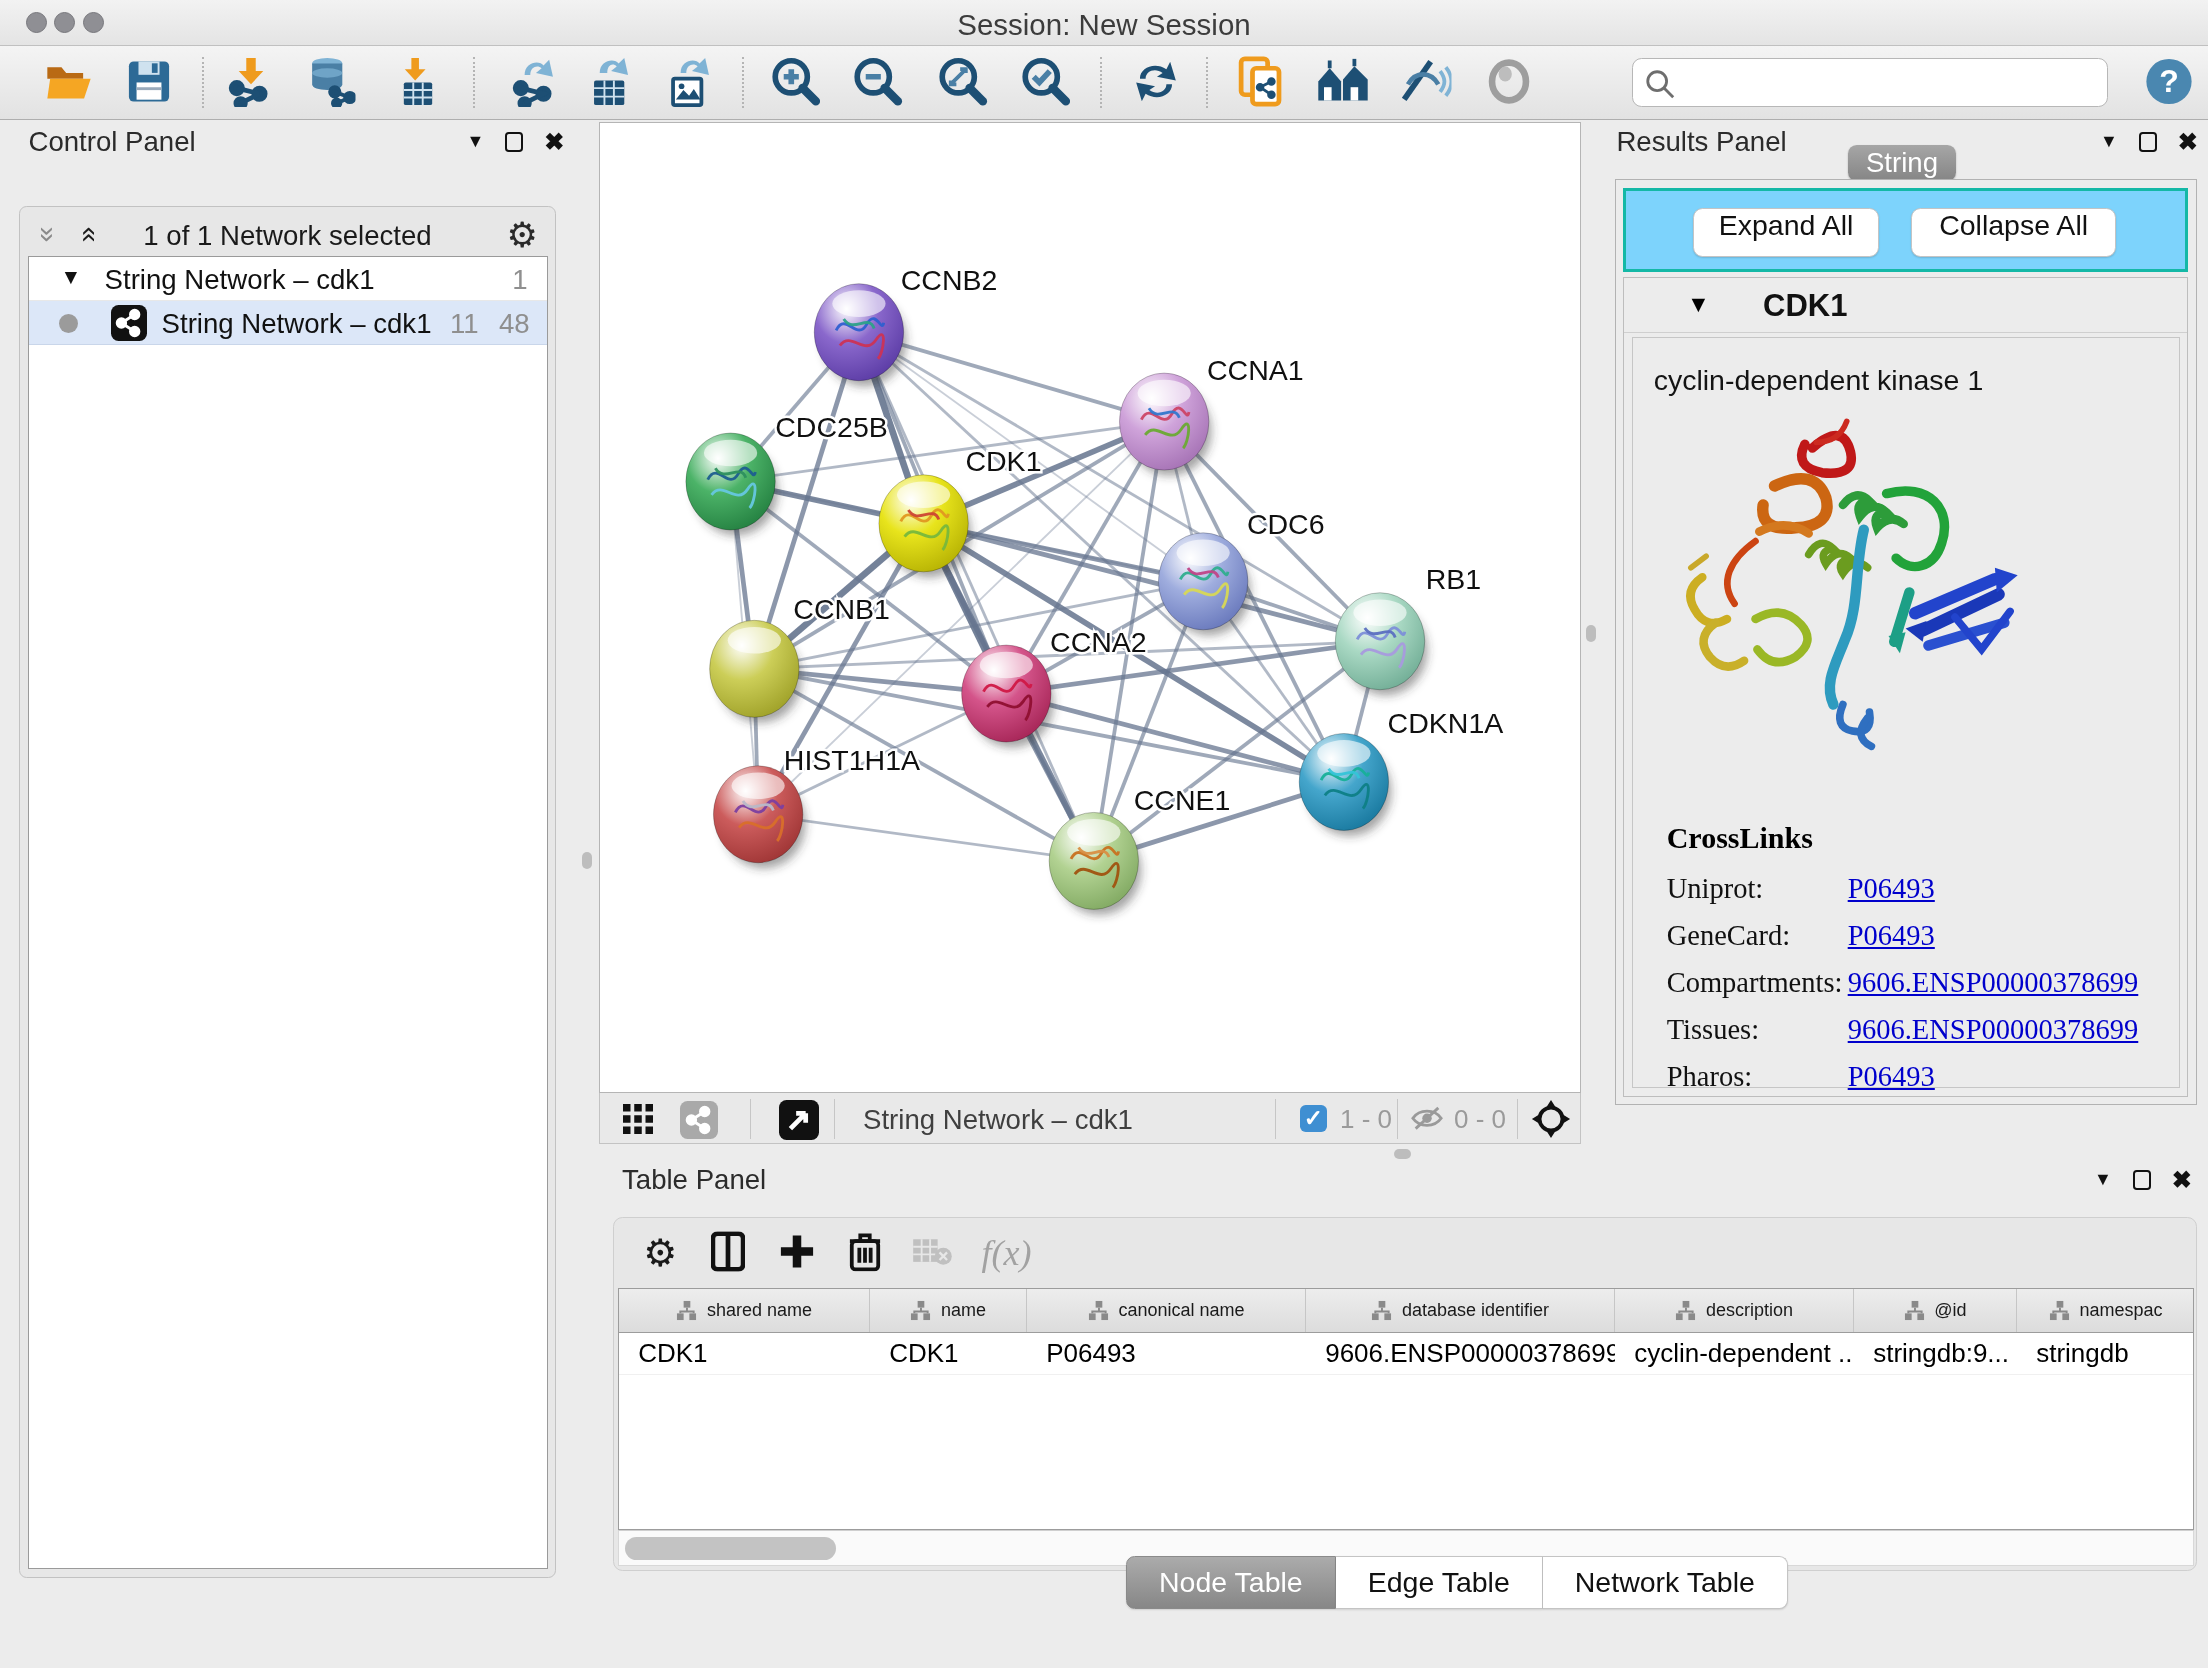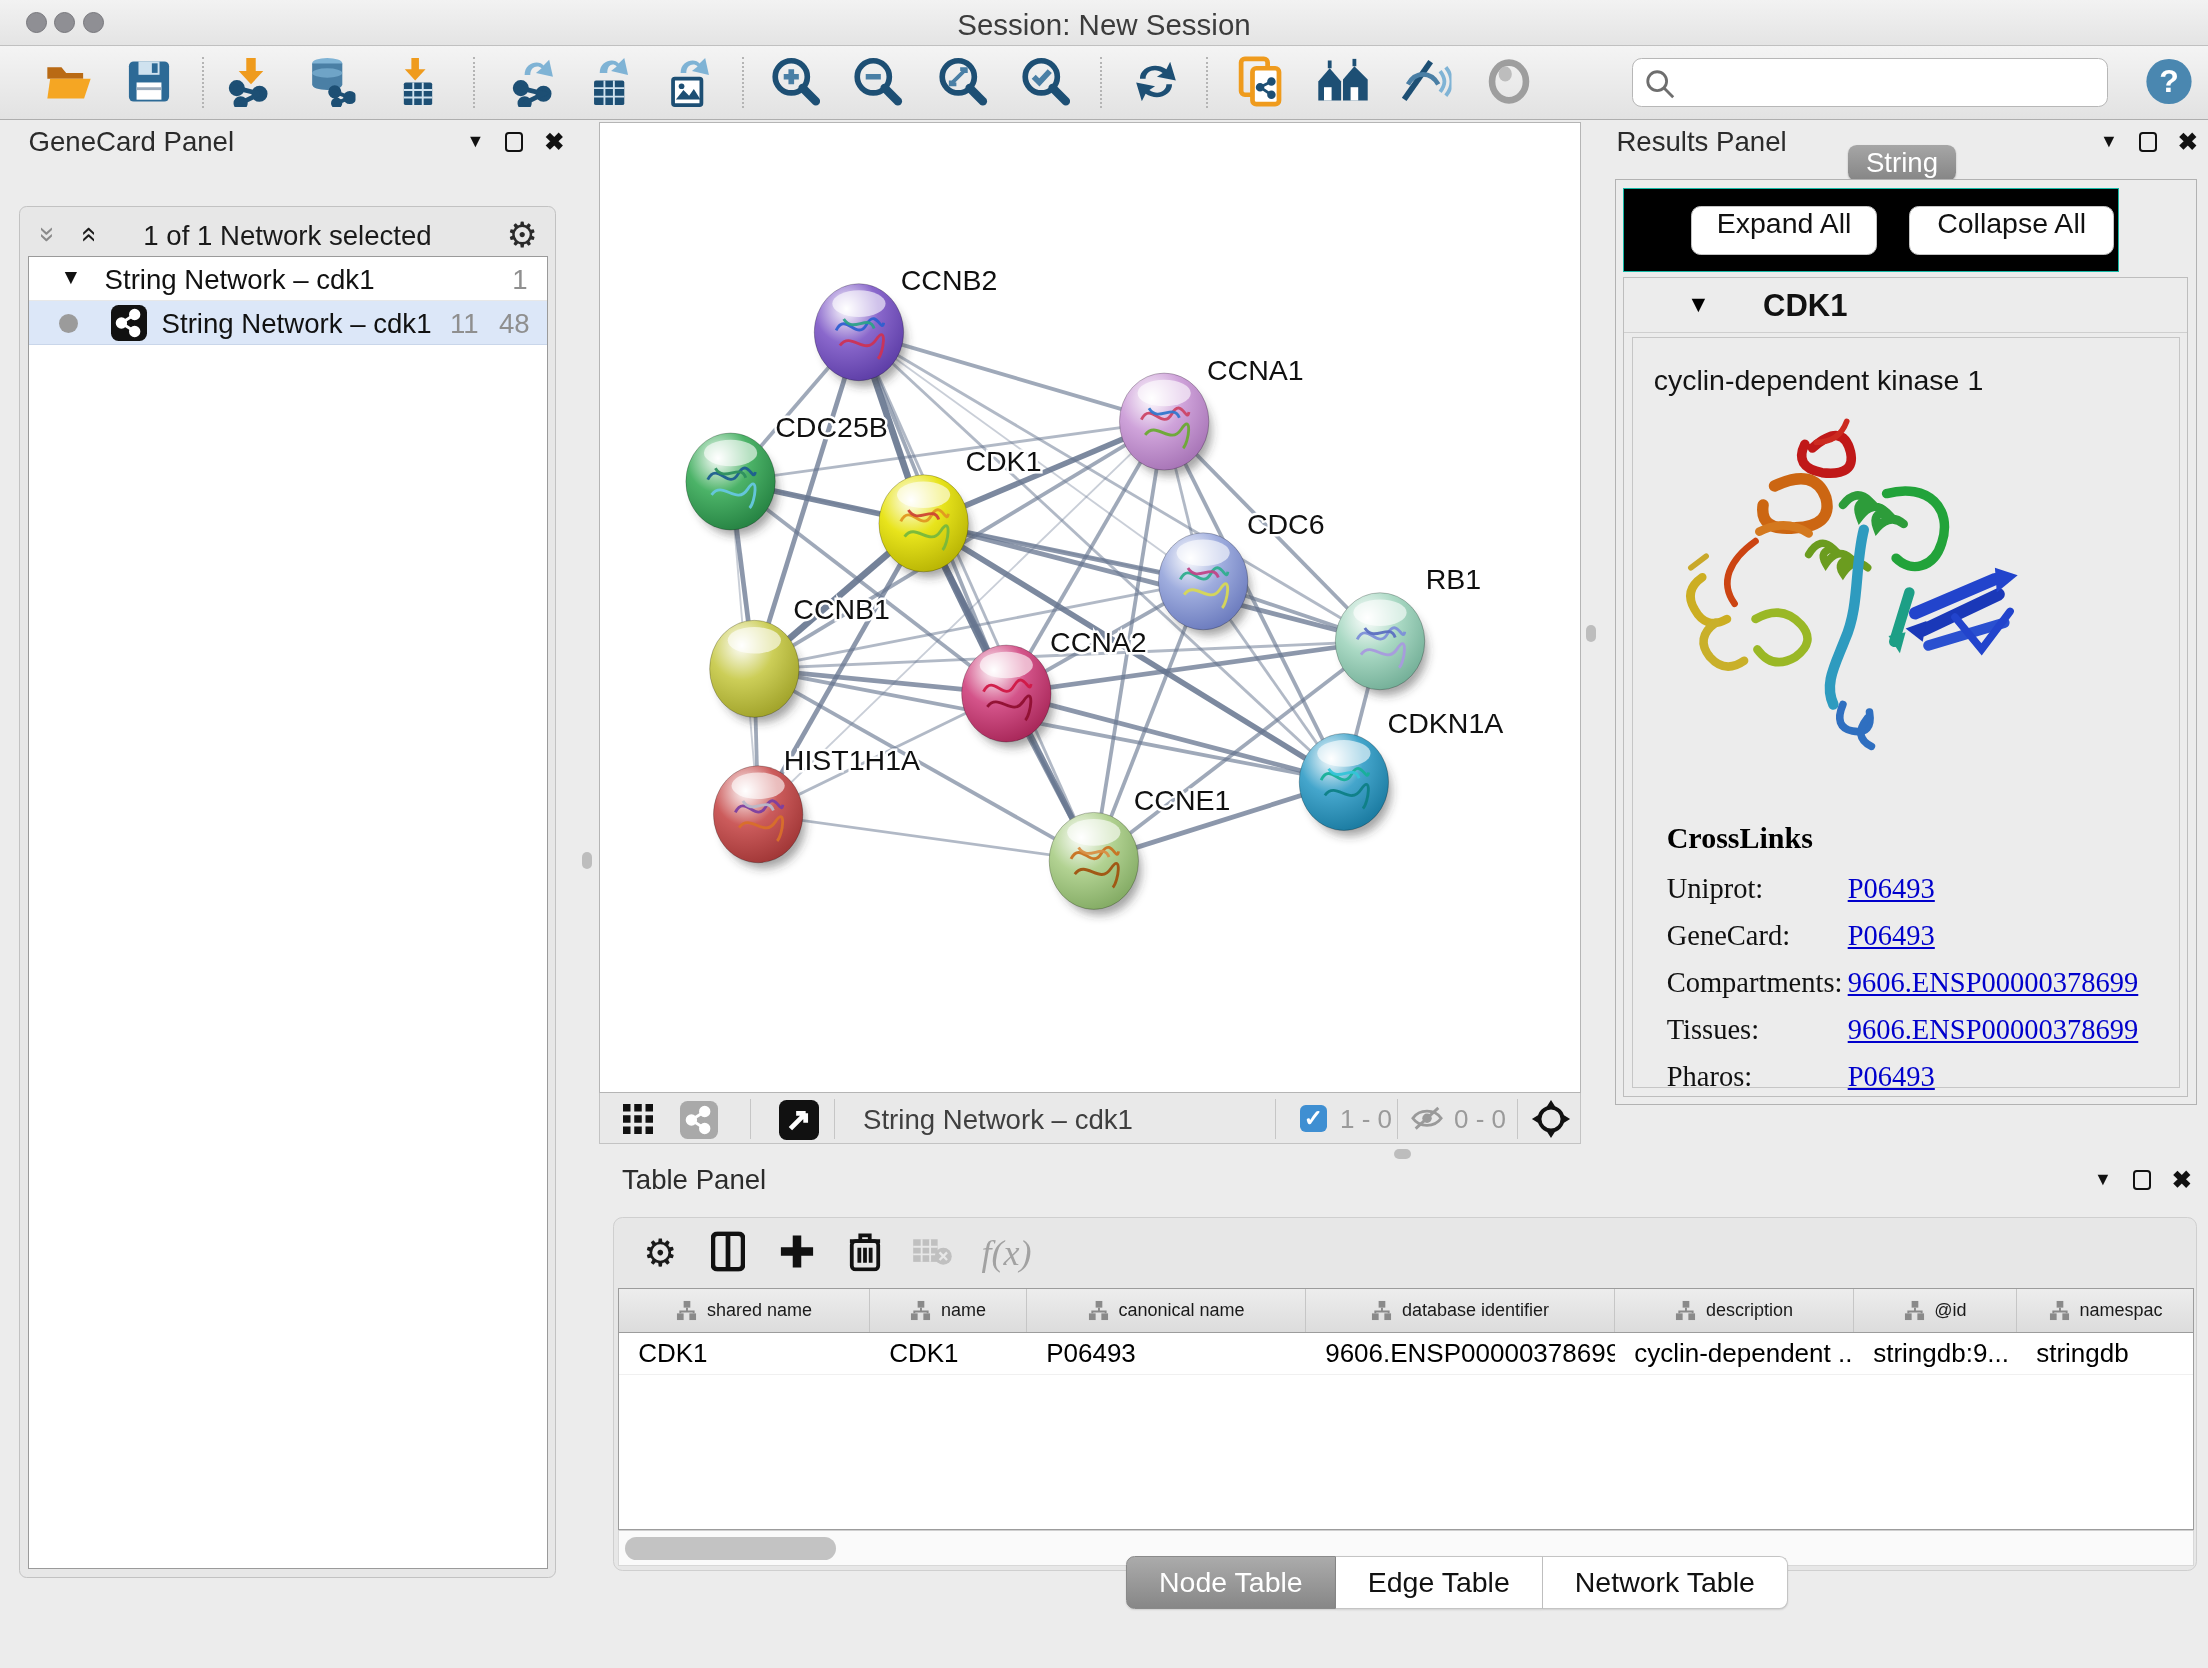--- a/index.html
+++ b/index.html
@@ -64,22 +64,22 @@
   #nb-check{position:absolute;left:700px;top:12.4px;width:27px;height:27px;background:#3f8fd2;
     border-radius:5.7px;color:#fff;font-size:23px;font-weight:bold;text-align:center;line-height:27px;}
 
   
   #results-panel{position:absolute;left:1605px;top:124px;width:603px;height:989px;}
   #rp-tab{position:absolute;left:243px;top:21px;width:108px;height:36px;
     background:linear-gradient(#a6a6a6,#858585);border-radius:8.6px;color:#fff;
     font-size:27.6px;text-align:center;line-height:36px;box-shadow:0 1px 1.9px rgba(0,0,0,.25);}
   #rp-box{position:absolute;left:9.5px;top:55px;width:582px;height:926px;
     background:#ececec;border:1px solid #b2b2b2;}
-  #rp-expcol{position:absolute;left:7.6px;top:7.6px;width:496px;height:84px;
-    background:#000000;border:1px solid #14b8a6;}
+  #rp-expcol{position:absolute;left:7.6px;top:7.6px;width:565px;height:84px;
+    background:#7dd3fc;border:3px solid #14b8a6;}
   .rp-btn{position:absolute;top:17px;height:49px;background:#fff;border:1px solid #c4c4c4;
     border-radius:9.5px;font-size:28.5px;color:#111;text-align:center;
     box-shadow:0 1px 1.9px rgba(0,0,0,.15);}
   #rp-gene{position:absolute;left:7.6px;top:97px;width:565px;height:820px;
     background:#ececec;border:1px solid #bdbdbd;}
   #rp-gene-head{position:absolute;left:0;top:0;width:100%;height:55px;border-bottom:1px solid #cfcfcf;}
   #rp-gene-name{position:absolute;left:139px;top:9.5px;font-size:31px;font-weight:bold;color:#111;}
   #rp-inner{position:absolute;left:7.6px;top:59px;width:548px;height:751px;
     background:#ececec;border:1px solid #c6c6c6;}
   #rp-desc{position:absolute;left:21px;top:9.5px;font-size:28.5px;color:#141414;margin-top:16px;}
@@ -281,21 +281,21 @@
       <input id="search-input" placeholder="" style="">
     </div>
     <span class="tbi" style="left:2169px">
       <svg width="49" height="49" viewBox="0 0 52 52">
           <circle cx="26" cy="26" r="24" fill="#4a87b0"></circle>
           <text x="26" y="37" text-anchor="middle" font-size="34" font-weight="bold" fill="#fff" font-family="Liberation Sans,sans-serif">?</text>
         </svg></span>
   </div>
 
   <div id="control-panel">
-    <span class="ph-title" style="position:absolute;left:19px;top:1.9px">GeneCard Panel</span>
+    <span class="ph-title" style="position:absolute;left:19px;top:1.9px">Control Panel</span>
     <div class="ph-btns" style="left:457px;top:3.8px">
       <span class="pt-min">▼</span>
       <span class="pt-float"></span>
       <span class="pt-close">✖</span>
     </div>
 
     <div id="cp-box">
       <div id="cp-gear-row">
         <span style="position:absolute;left:21px;top:5.7px;color:#8a8a8a;font-size:28.5px;display:inline-block;transform:rotate(90deg)">»</span>
         <span style="position:absolute;left:59px;top:5.7px;color:#1a1a1a;font-size:28.5px;display:inline-block;transform:rotate(-90deg)">»</span>

